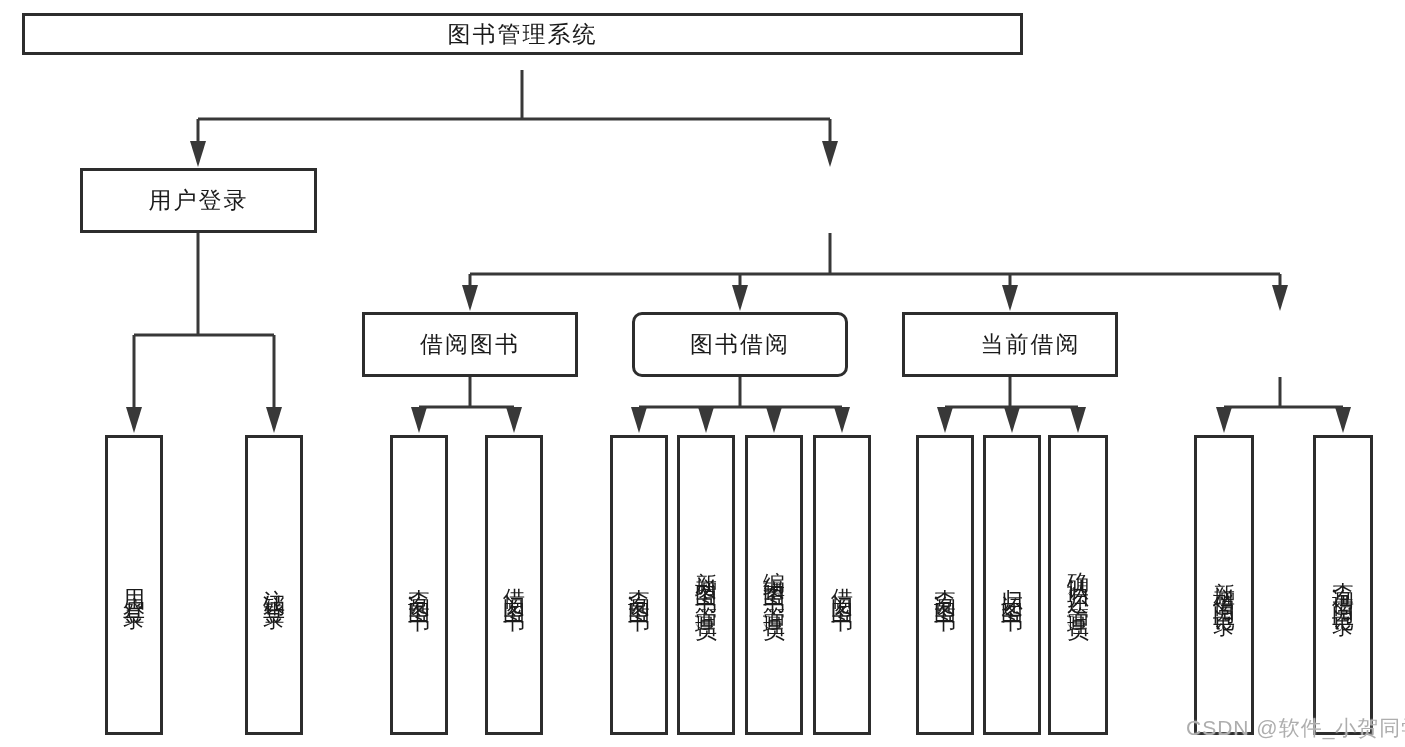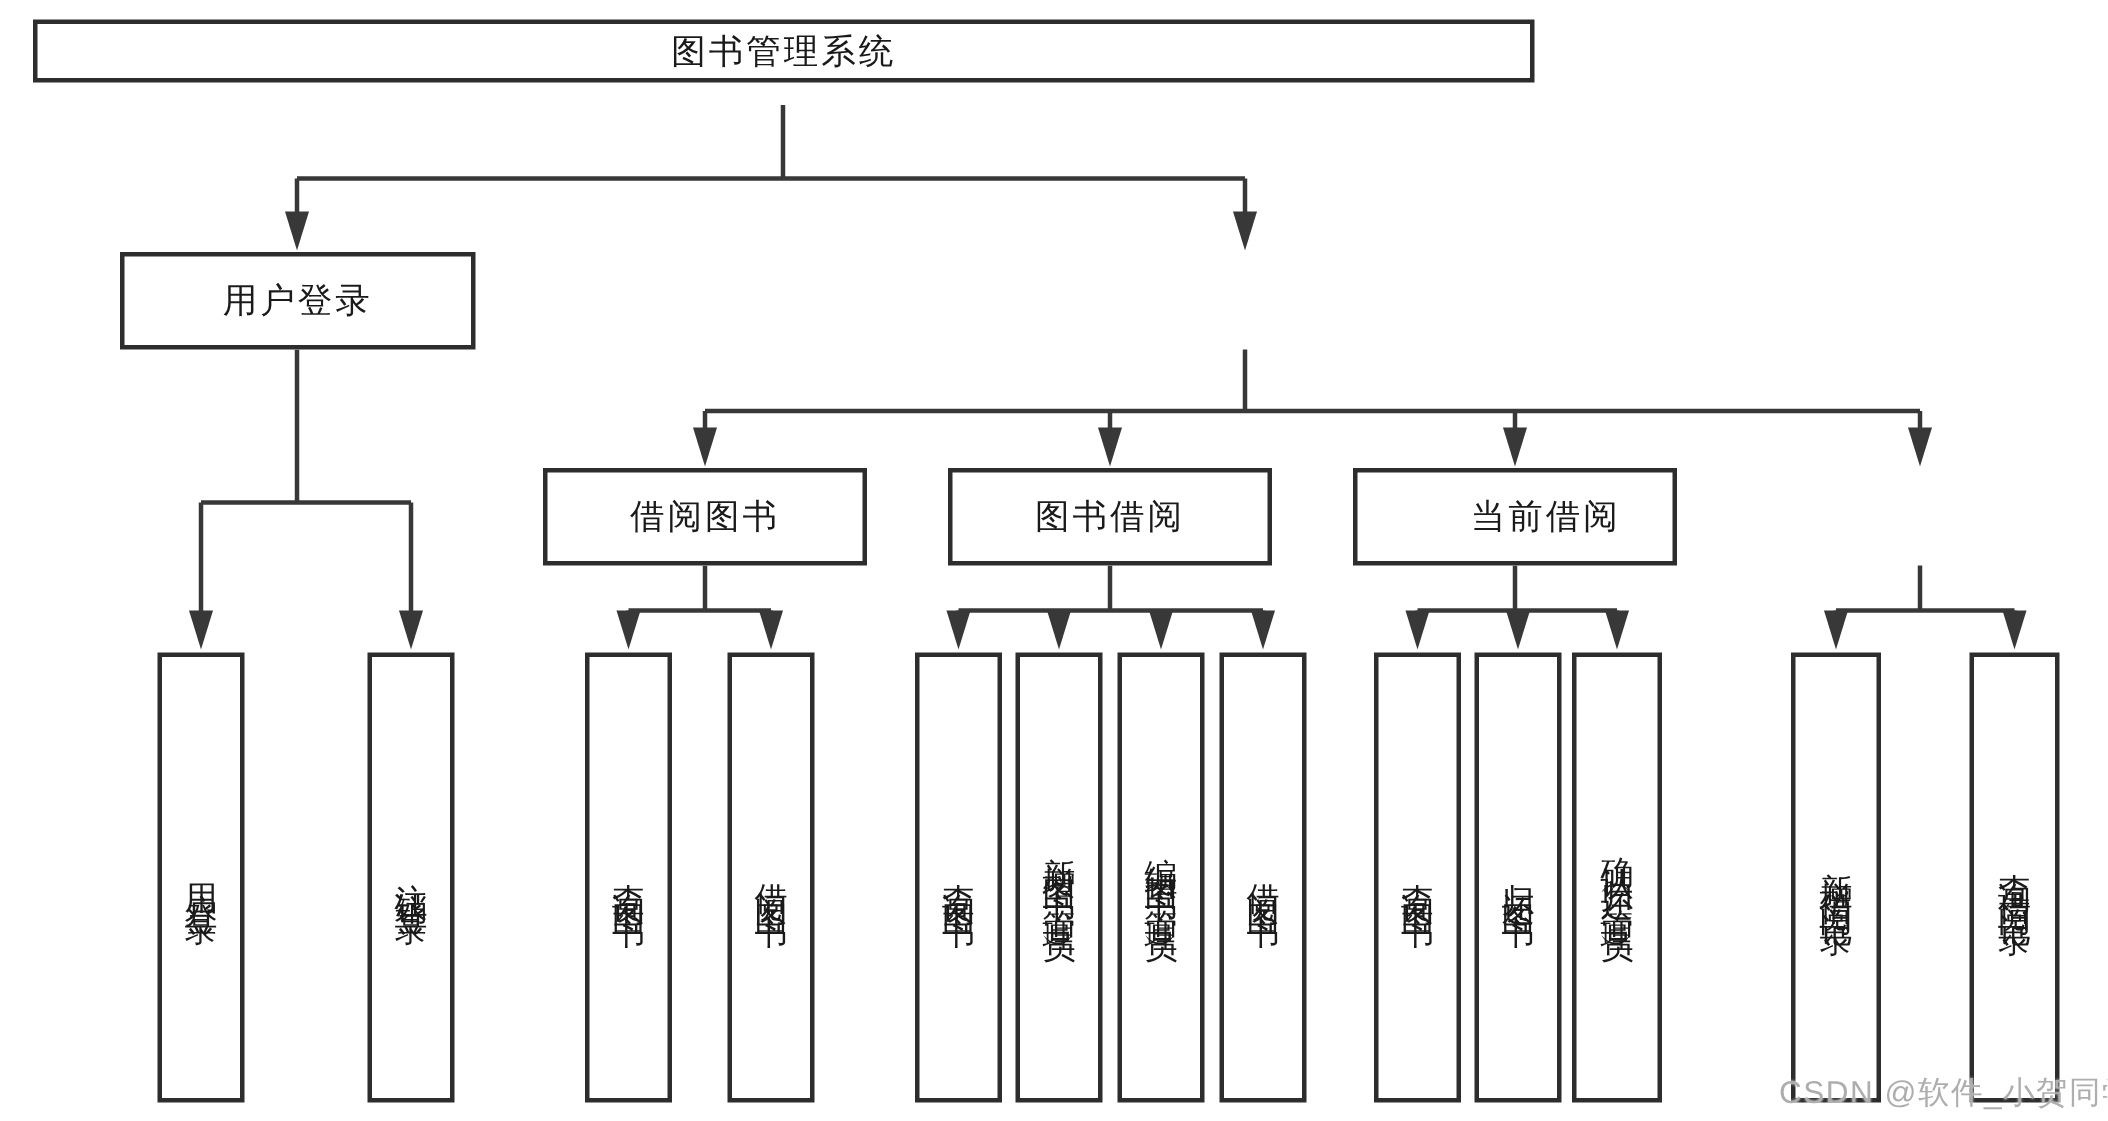--- a/index.html
+++ b/index.html
@@ -50,21 +50,21 @@
     font-size: 22px;
     letter-spacing: 7px;
     color: #1a1a1a;
     white-space: nowrap;
   }
   
   .n-root   { left: 22px;  top: 13px;  width: 1001px; height: 42px; }
   .n-user   { left: 80px;  top: 168px; width: 237px;  height: 65px; }
   .n-mgmt   { left: 712px; top: 168px; width: 235px;  height: 65px; }
   .n-newb   { left: 362px; top: 312px; width: 216px;  height: 65px; }
-  .n-borrow { left: 632px; top: 312px; width: 216px;  height: 65px; }
+  .n-borrow { left: 632px; top: 312px; width: 216px;  height: 65px; border-radius: 10px; }
   .n-curr   { left: 902px; top: 312px; width: 216px;  height: 65px; padding-left: 41px; }
   .n-rec    { left: 1172px;top: 312px; width: 216px;  height: 65px; }
 
   .lf { top: 435px; height: 300px; }
   .l-u0 { left: 105px;  width: 58px; }
   .l-u1 { left: 245px;  width: 58px; }
   .l-n0 { left: 390px;  width: 58px; }
   .l-n1 { left: 485px;  width: 58px; }
   .l-b0 { left: 610px;  width: 58px; }
   .l-b1 { left: 677px;  width: 58px; }

